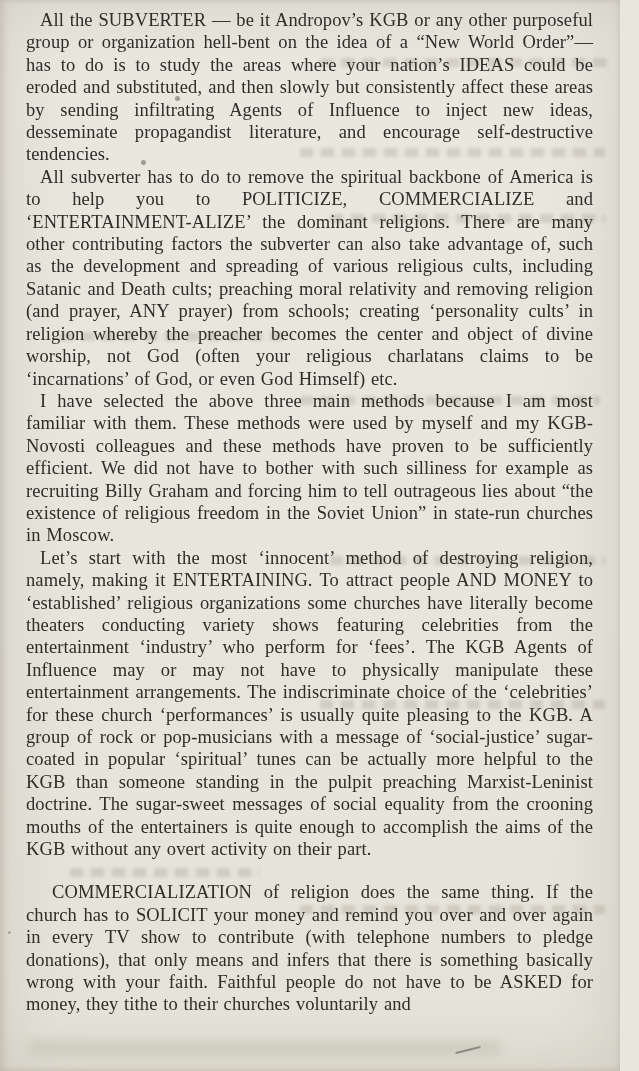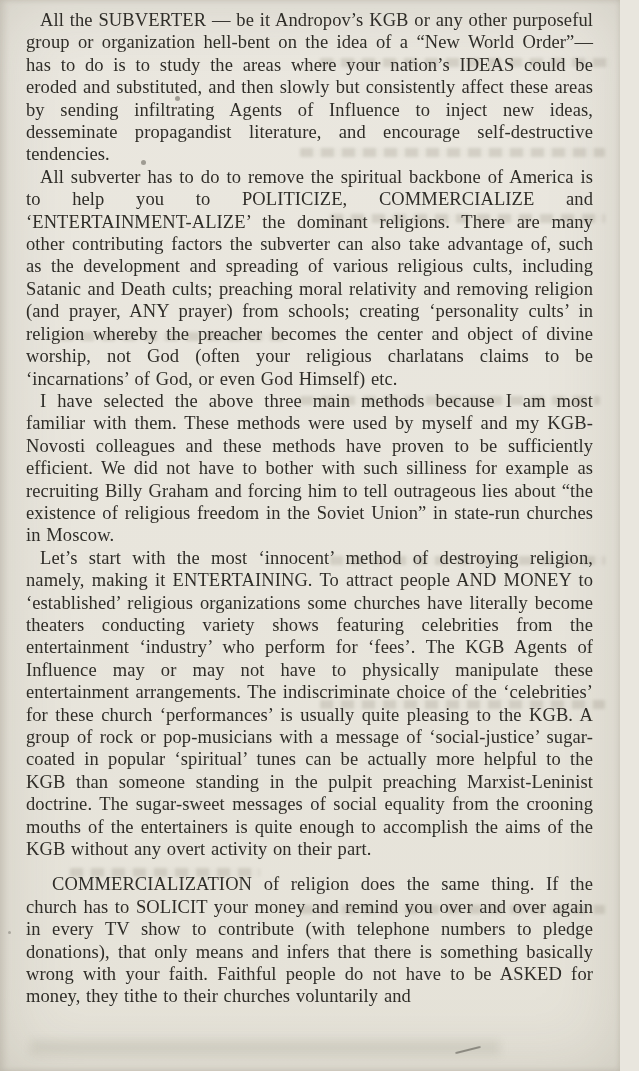--- a/index.html
+++ b/index.html
@@ -29,21 +29,21 @@
     font-size: 18.5px;
     line-height: 22.4px;
     text-align: justify;
     text-indent: 14px;
     word-spacing: 1px;
     letter-spacing: 0.1px;
     position: relative;
     z-index: 2;
   }
   .para.last {
-    margin-top: 13px;
+    margin-top: 21px;
     text-indent: 26px;
   }
   .ghost-layer {
     position: absolute;
     inset: 0;
     z-index: 1;
     pointer-events: none;
   }
   .ghost {
     position: absolute;

